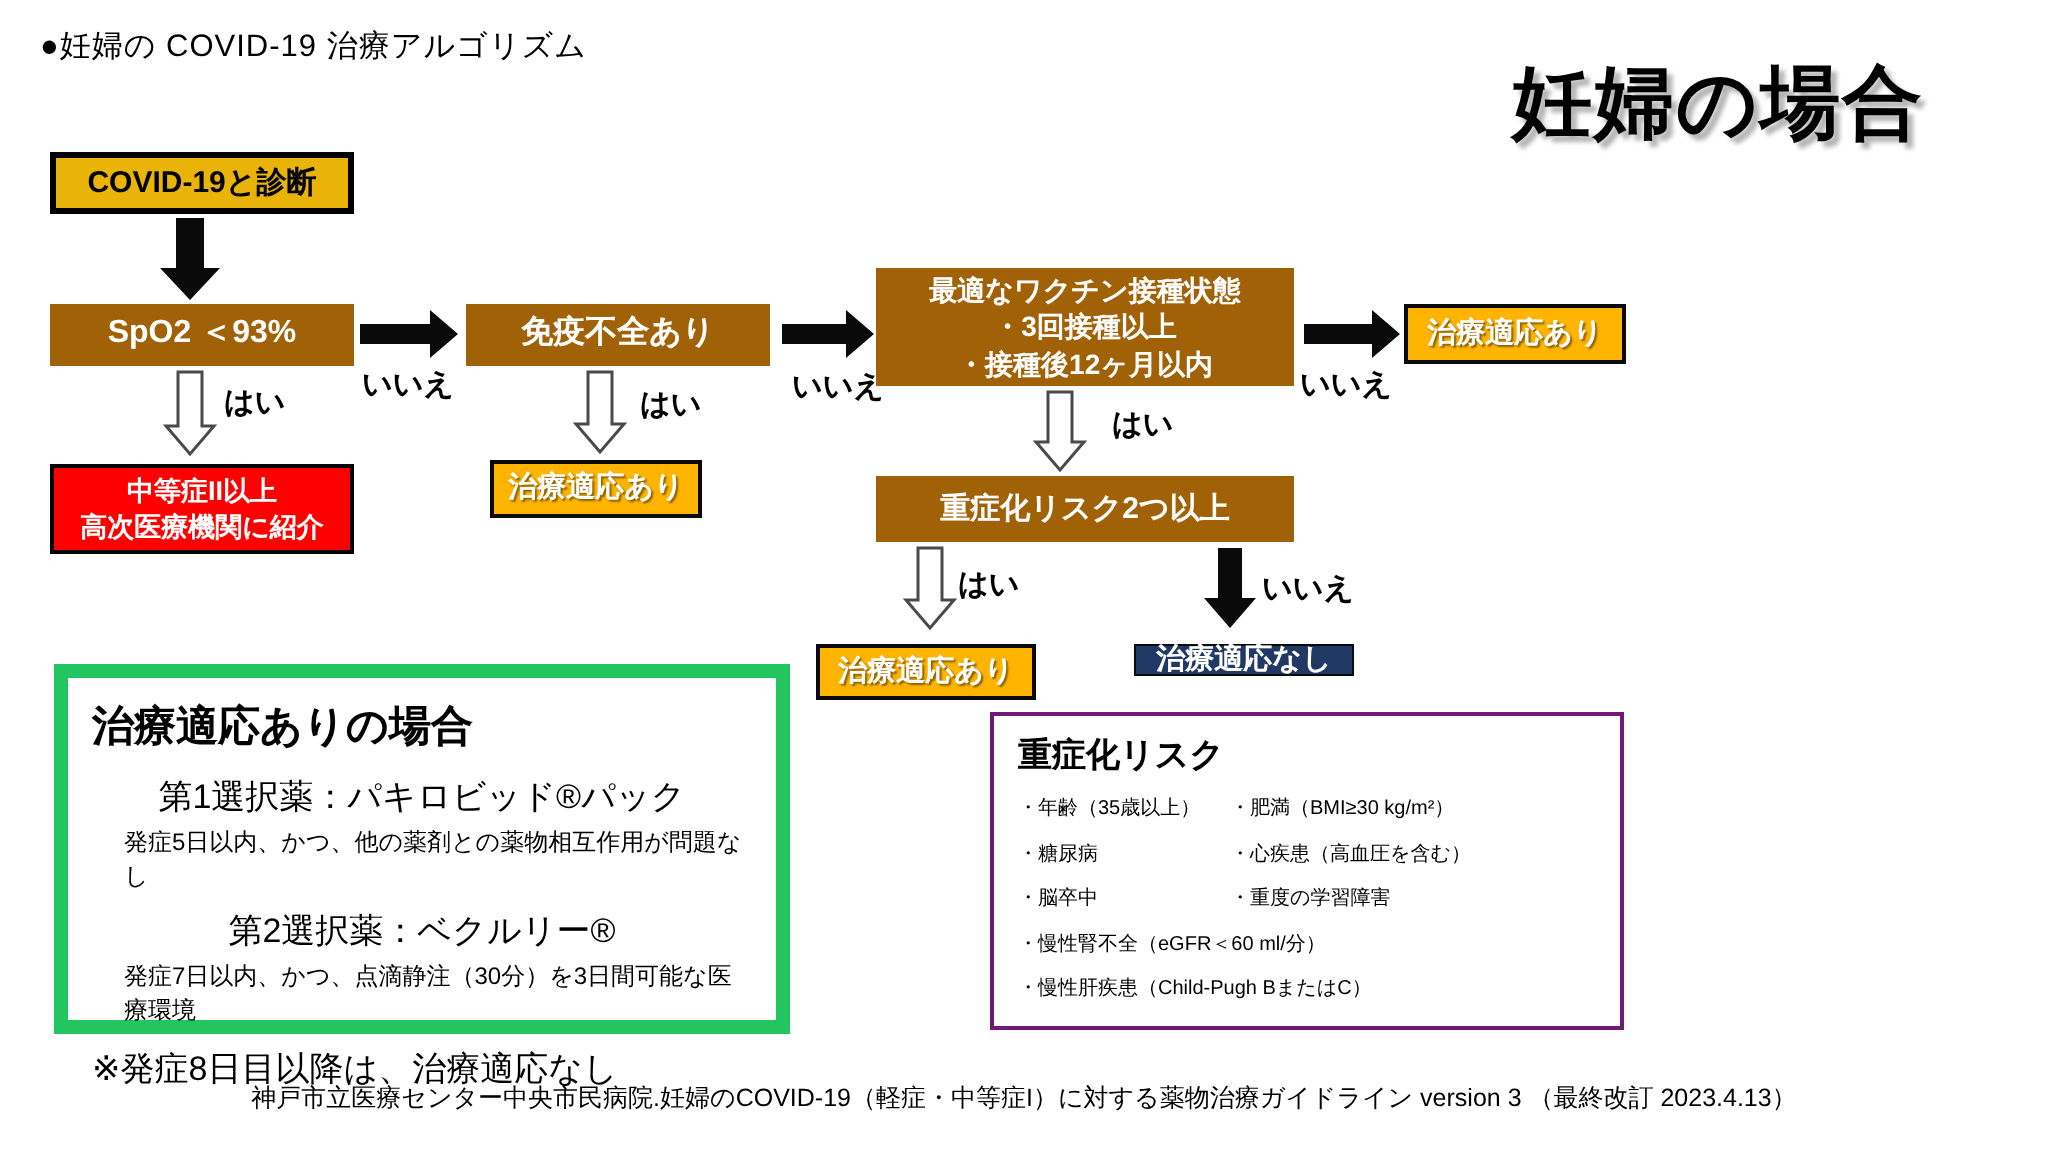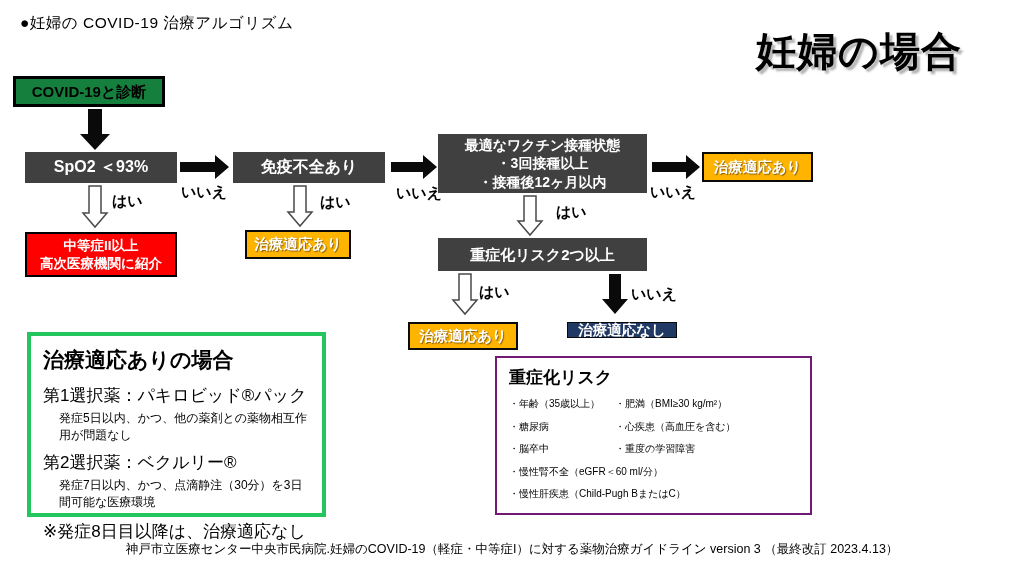--- a/index.html
+++ b/index.html
@@ -12,43 +12,43 @@
     position:absolute;left:756px;top:24px;font-size:40px;font-weight:900;letter-spacing:1px;
     text-shadow:3px 3px 2px rgba(120,120,120,.55);
   }
   .arrows{position:absolute;left:0;top:0;pointer-events:none;}
   .arrows .solid{fill:#0a0a0a;stroke:none;}
   .arrows .hollow{fill:#ffffff;stroke:#4a4a4a;stroke-width:1.5;stroke-linejoin:miter;}
   .node{
     position:absolute;display:flex;flex-direction:column;align-items:center;justify-content:center;
     text-align:center;box-sizing:border-box;font-weight:bold;line-height:1.3;
   }
-  .node.start{left:13px;top:76px;width:152px;height:31px;background:#15803d;border:3px solid #000;font-size:15px;}
-  .node.black{background:#404040;color:#fff;}
+  .node.start{left:25px;top:76px;width:152px;height:31px;background:#eab308;border:3px solid #000;font-size:15px;}
+  .node.black{background:#a16207;color:#fff;}
   .node.spo2{left:25px;top:152px;width:152px;height:31px;font-size:16px;}
   .node.red{left:25px;top:232px;width:152px;height:45px;background:#ff0000;border:2px solid #000;color:#fff;font-size:13.5px;}
   .node.immuno{left:233px;top:152px;width:152px;height:31px;font-size:16px;}
   .node.vaccine{left:438px;top:134px;width:209px;height:59px;font-size:14px;}
   .node.risk2{left:438px;top:238px;width:209px;height:33px;font-size:15px;}
   .node.yellow{background:#FFB400;border:2px solid #0a0a0a;color:#fff;font-size:14.5px;text-shadow:1px 1px 1px rgba(90,60,0,.7);}
   .node.ty1{left:245px;top:230px;width:106px;height:29px;}
   .node.ty2{left:702px;top:152px;width:111px;height:30px;}
   .node.ty3{left:408px;top:322px;width:110px;height:28px;}
   .node.navy{left:567px;top:322px;width:110px;height:16px;background:#1F3864;border:1px solid #0a0a0a;color:#fff;font-size:14.5px;}
   .branch-label{position:absolute;font-size:15px;font-weight:bold;}
   .yes1{left:112px;top:192px;} .no1{left:181px;top:183px;}
   .yes2{left:320px;top:193px;} .no2{left:396px;top:184px;}
   .yes3{left:556px;top:203px;} .no3{left:650px;top:183px;}
   .yes4{left:479px;top:283px;} .no4{left:631px;top:285px;}
   .info-box{
-    position:absolute;left:27px;top:332px;width:299px;height:185px;border:4px solid #22c55e;
+    position:absolute;left:27px;top:332px;width:368px;height:185px;border:7px solid #22c55e;
     box-sizing:border-box;padding:8px 12px;background:#fff;
   }
   .t-title{font-size:21px;font-weight:bold;margin:2px 0 10px 0;}
-  .t-drug{font-size:17px;margin:7px 0 3px 0;}
+  .t-drug{font-size:17px;margin:7px 0 3px 0;text-align:center;}
   .t-note{font-size:12px;margin:0 0 5px 16px;}
   .t-foot{font-size:17px;margin-top:9px;}
   .risk-box{
     position:absolute;left:495px;top:356px;width:317px;height:159px;border:2px solid #701a75;
     box-sizing:border-box;padding:7px 12px;background:#fff;
   }
   .r-title{font-size:17px;font-weight:bold;margin:1px 0 8px 0;}
   .risk-row{display:flex;font-size:10px;margin-bottom:8.5px;}
   .risk-row .l{flex:0 0 106px;white-space:nowrap;}
   .risk-row .r{white-space:nowrap;}

